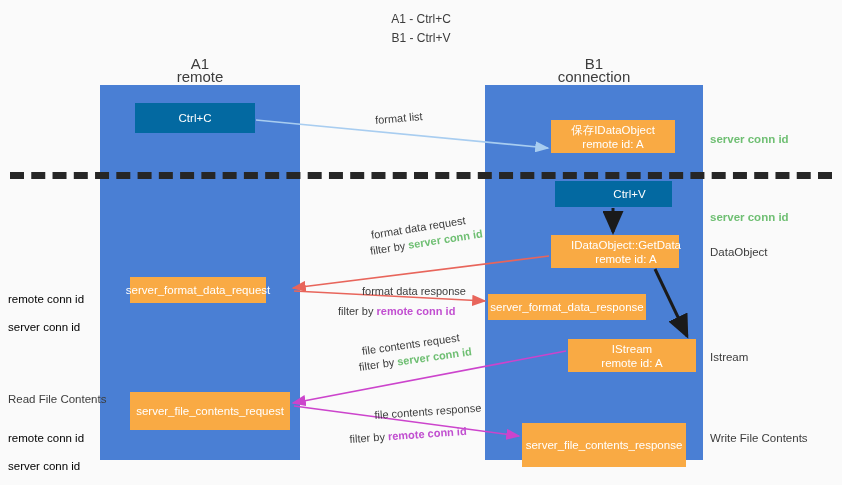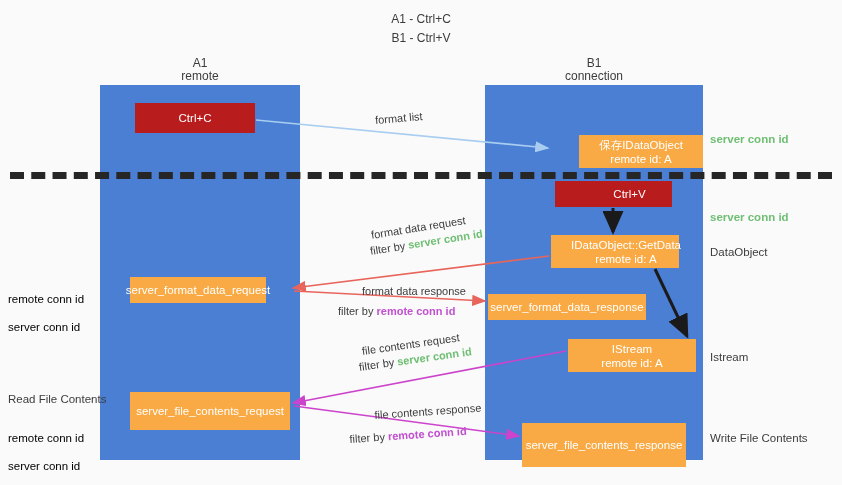--- a/index.html
+++ b/index.html
@@ -24,21 +24,21 @@
     text-align: center;
     font-size: 12px;
     color: #3c3c3c;
     line-height: 19px;
     white-space: pre-line;
   }
 
   
   .col-head {
     text-align: center;
-    font-size: 12px;
+    font-size: 15px;
     color: #3c3c3c;
     line-height: 13px;
   }
   #head-a1 { left: 100px; top: 57px; width: 200px; }
   #head-b1 { left: 485px; top: 57px; width: 218px; }
 
   
   .lane { background: #4a7fd4; }
   #lane-a1 { left: 100px;  top: 85px; width: 200px; height: 375px; }
   #lane-b1 { left: 485px;  top: 85px; width: 218px; height: 375px; }
@@ -56,25 +56,25 @@
     display: flex;
     flex-direction: column;
     align-items: center;
     justify-content: center;
     color: #ffffff;
     font-size: 11.5px;
     line-height: 14px;
     text-align: center;
     white-space: pre-line;
   }
-  .node.green  { background: #b91c1c; }
+  .node.green  { background: #0369a1; }
   .node.orange { background: #f9aa44; }
 
   #n-ctrlc   { left: 135px; top: 103px; width: 120px; height: 30px; }
-  #n-save    { left: 551px; top: 135px; width: 124px; height: 33px; margin-left: 28px; }
+  #n-save    { left: 551px; top: 120px; width: 124px; height: 33px; }
   #n-ctrlv   { left: 555px; top: 181px; width: 117px; height: 26px; padding-left: 32px; }
   #n-getdata { left: 551px; top: 235px; width: 128px; height: 33px; padding-left: 22px; }
   #n-istream { left: 568px; top: 339px; width: 128px; height: 33px; }
   #n-fdreq   { left: 130px; top: 277px; width: 136px; height: 26px; }
   #n-fdresp  { left: 488px; top: 288px; width: 158px; height: 26px; margin-top: 6px; }
   #n-fcreq   { left: 130px; top: 392px; width: 160px; height: 38px; }
   #n-fcresp  { left: 522px; top: 423px; width: 164px; height: 44px; }
 
   
   .side {

